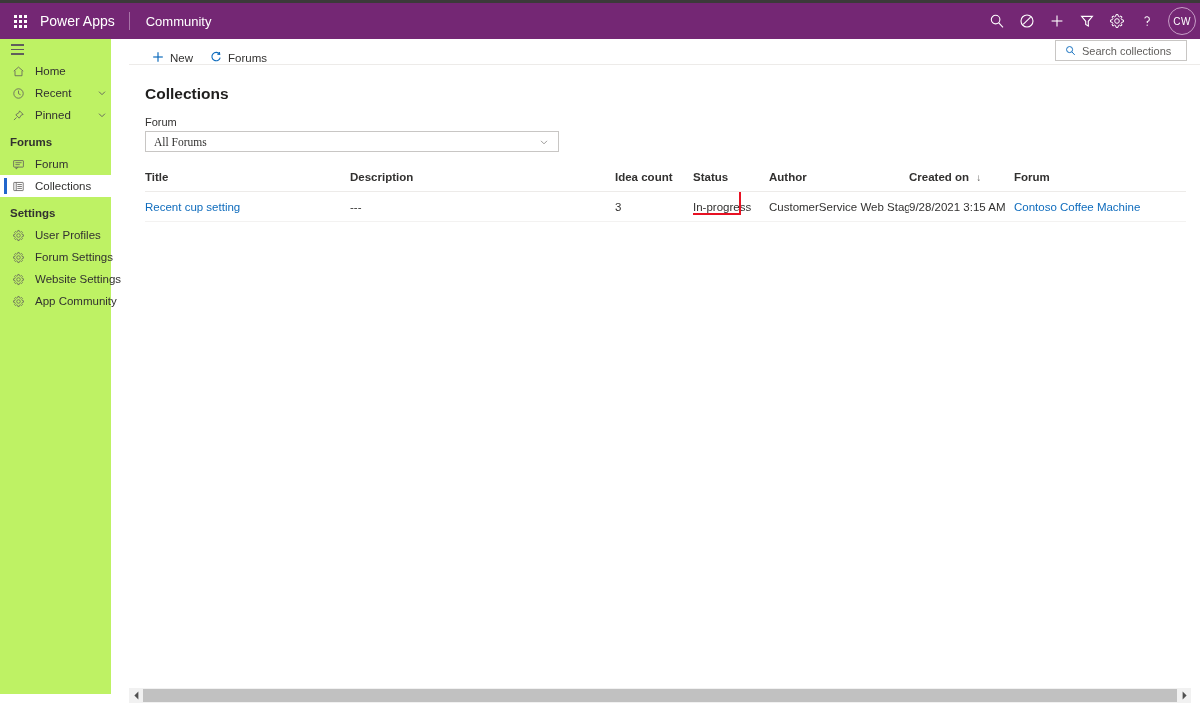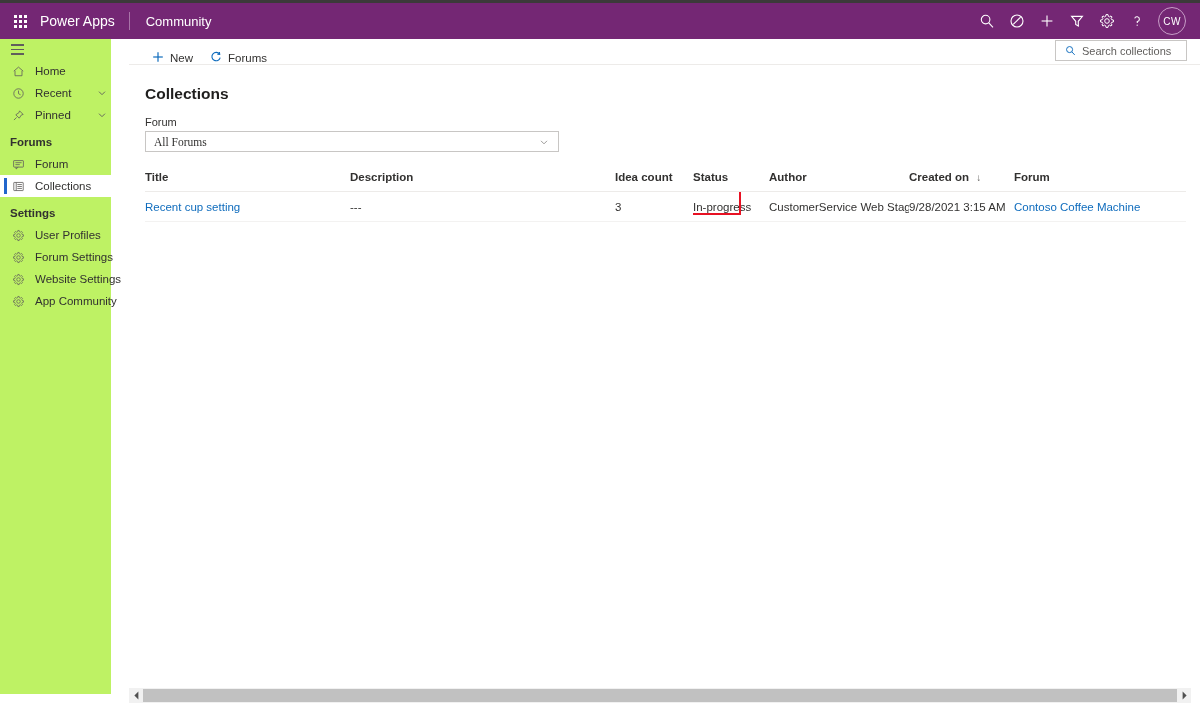--- a/index.html
+++ b/index.html
@@ -46,21 +46,21 @@
     width: 1px; height: 18px;
     background: #a873a8;
     margin: 0 2px;
   }
   .app-name {
     font-size: 13px; font-weight: normal;
     padding-left: 14px;
     white-space: nowrap;
   }
   .header-spacer { flex: 1; }
-  .header-icons { display: flex; align-items: center; padding-right: 10px; }
+  .header-icons { display: flex; align-items: center; }
   .hicon {
     width: 30px; height: 36px;
     display: flex; align-items: center; justify-content: center;
     cursor: pointer;
   }
   .hicon svg { display: block; }
   .avatar {
     width: 28px; height: 28px;
     border-radius: 50%;
     border: 1px solid #c79dc7;

